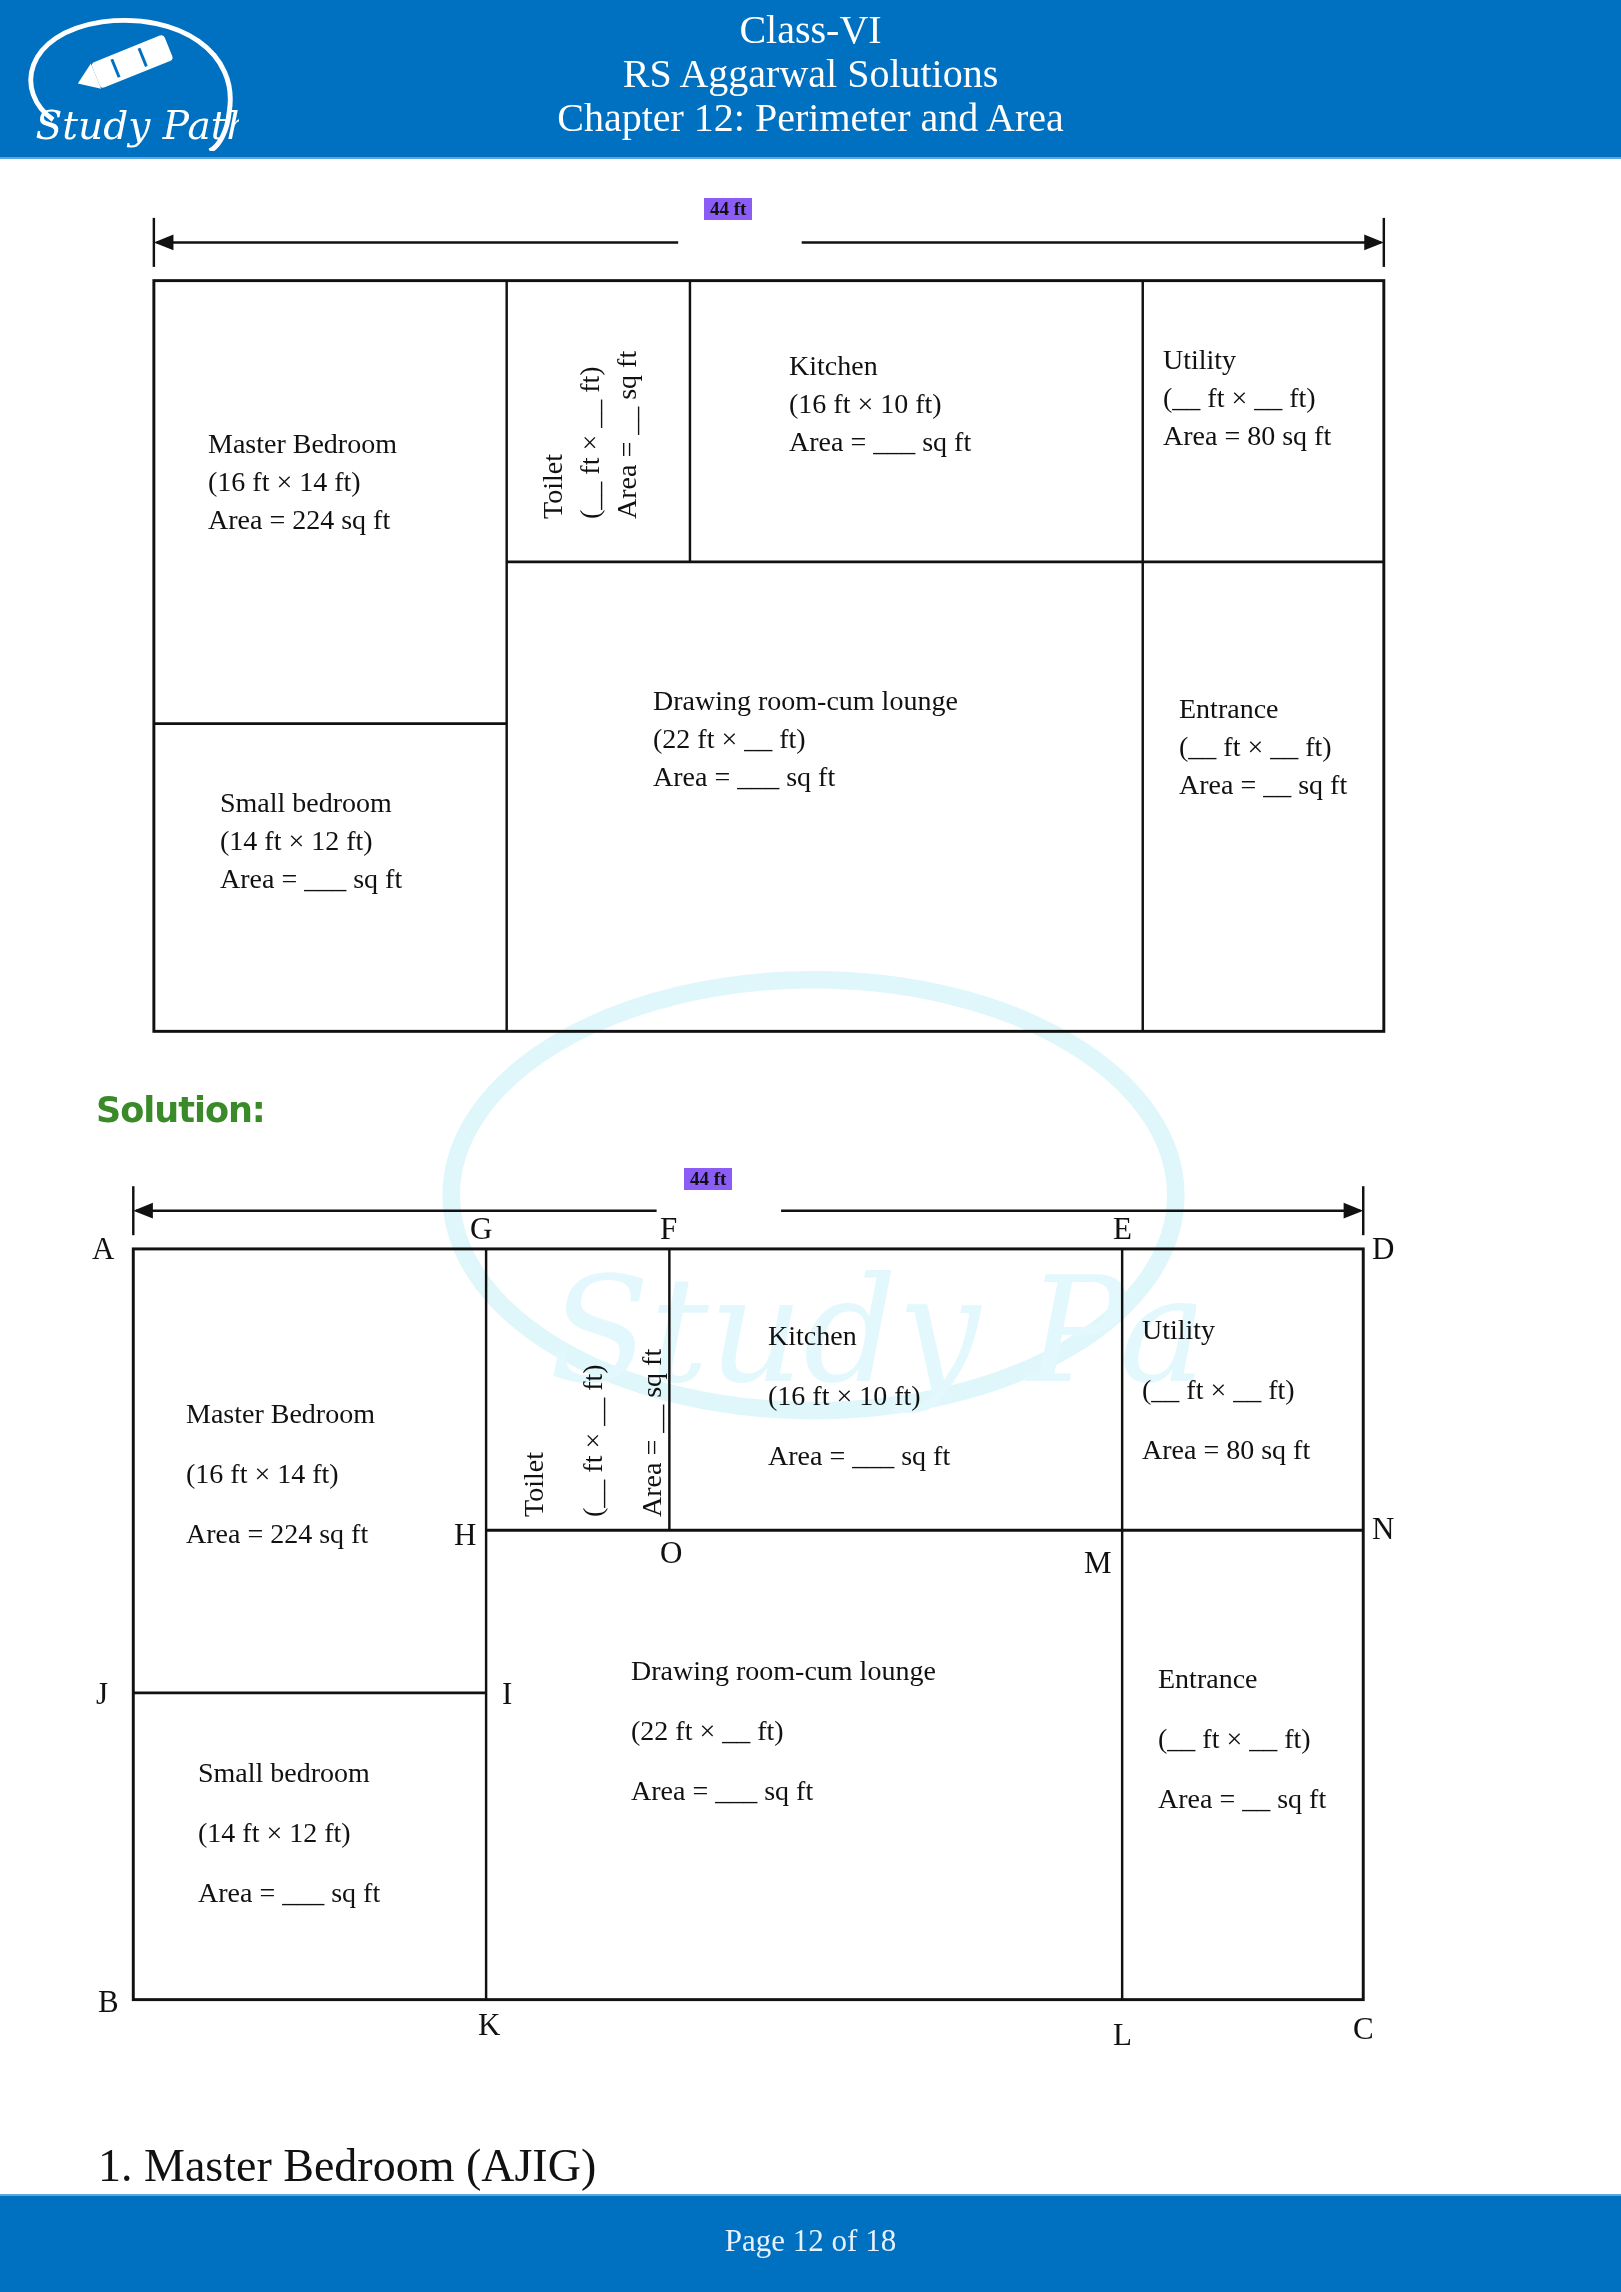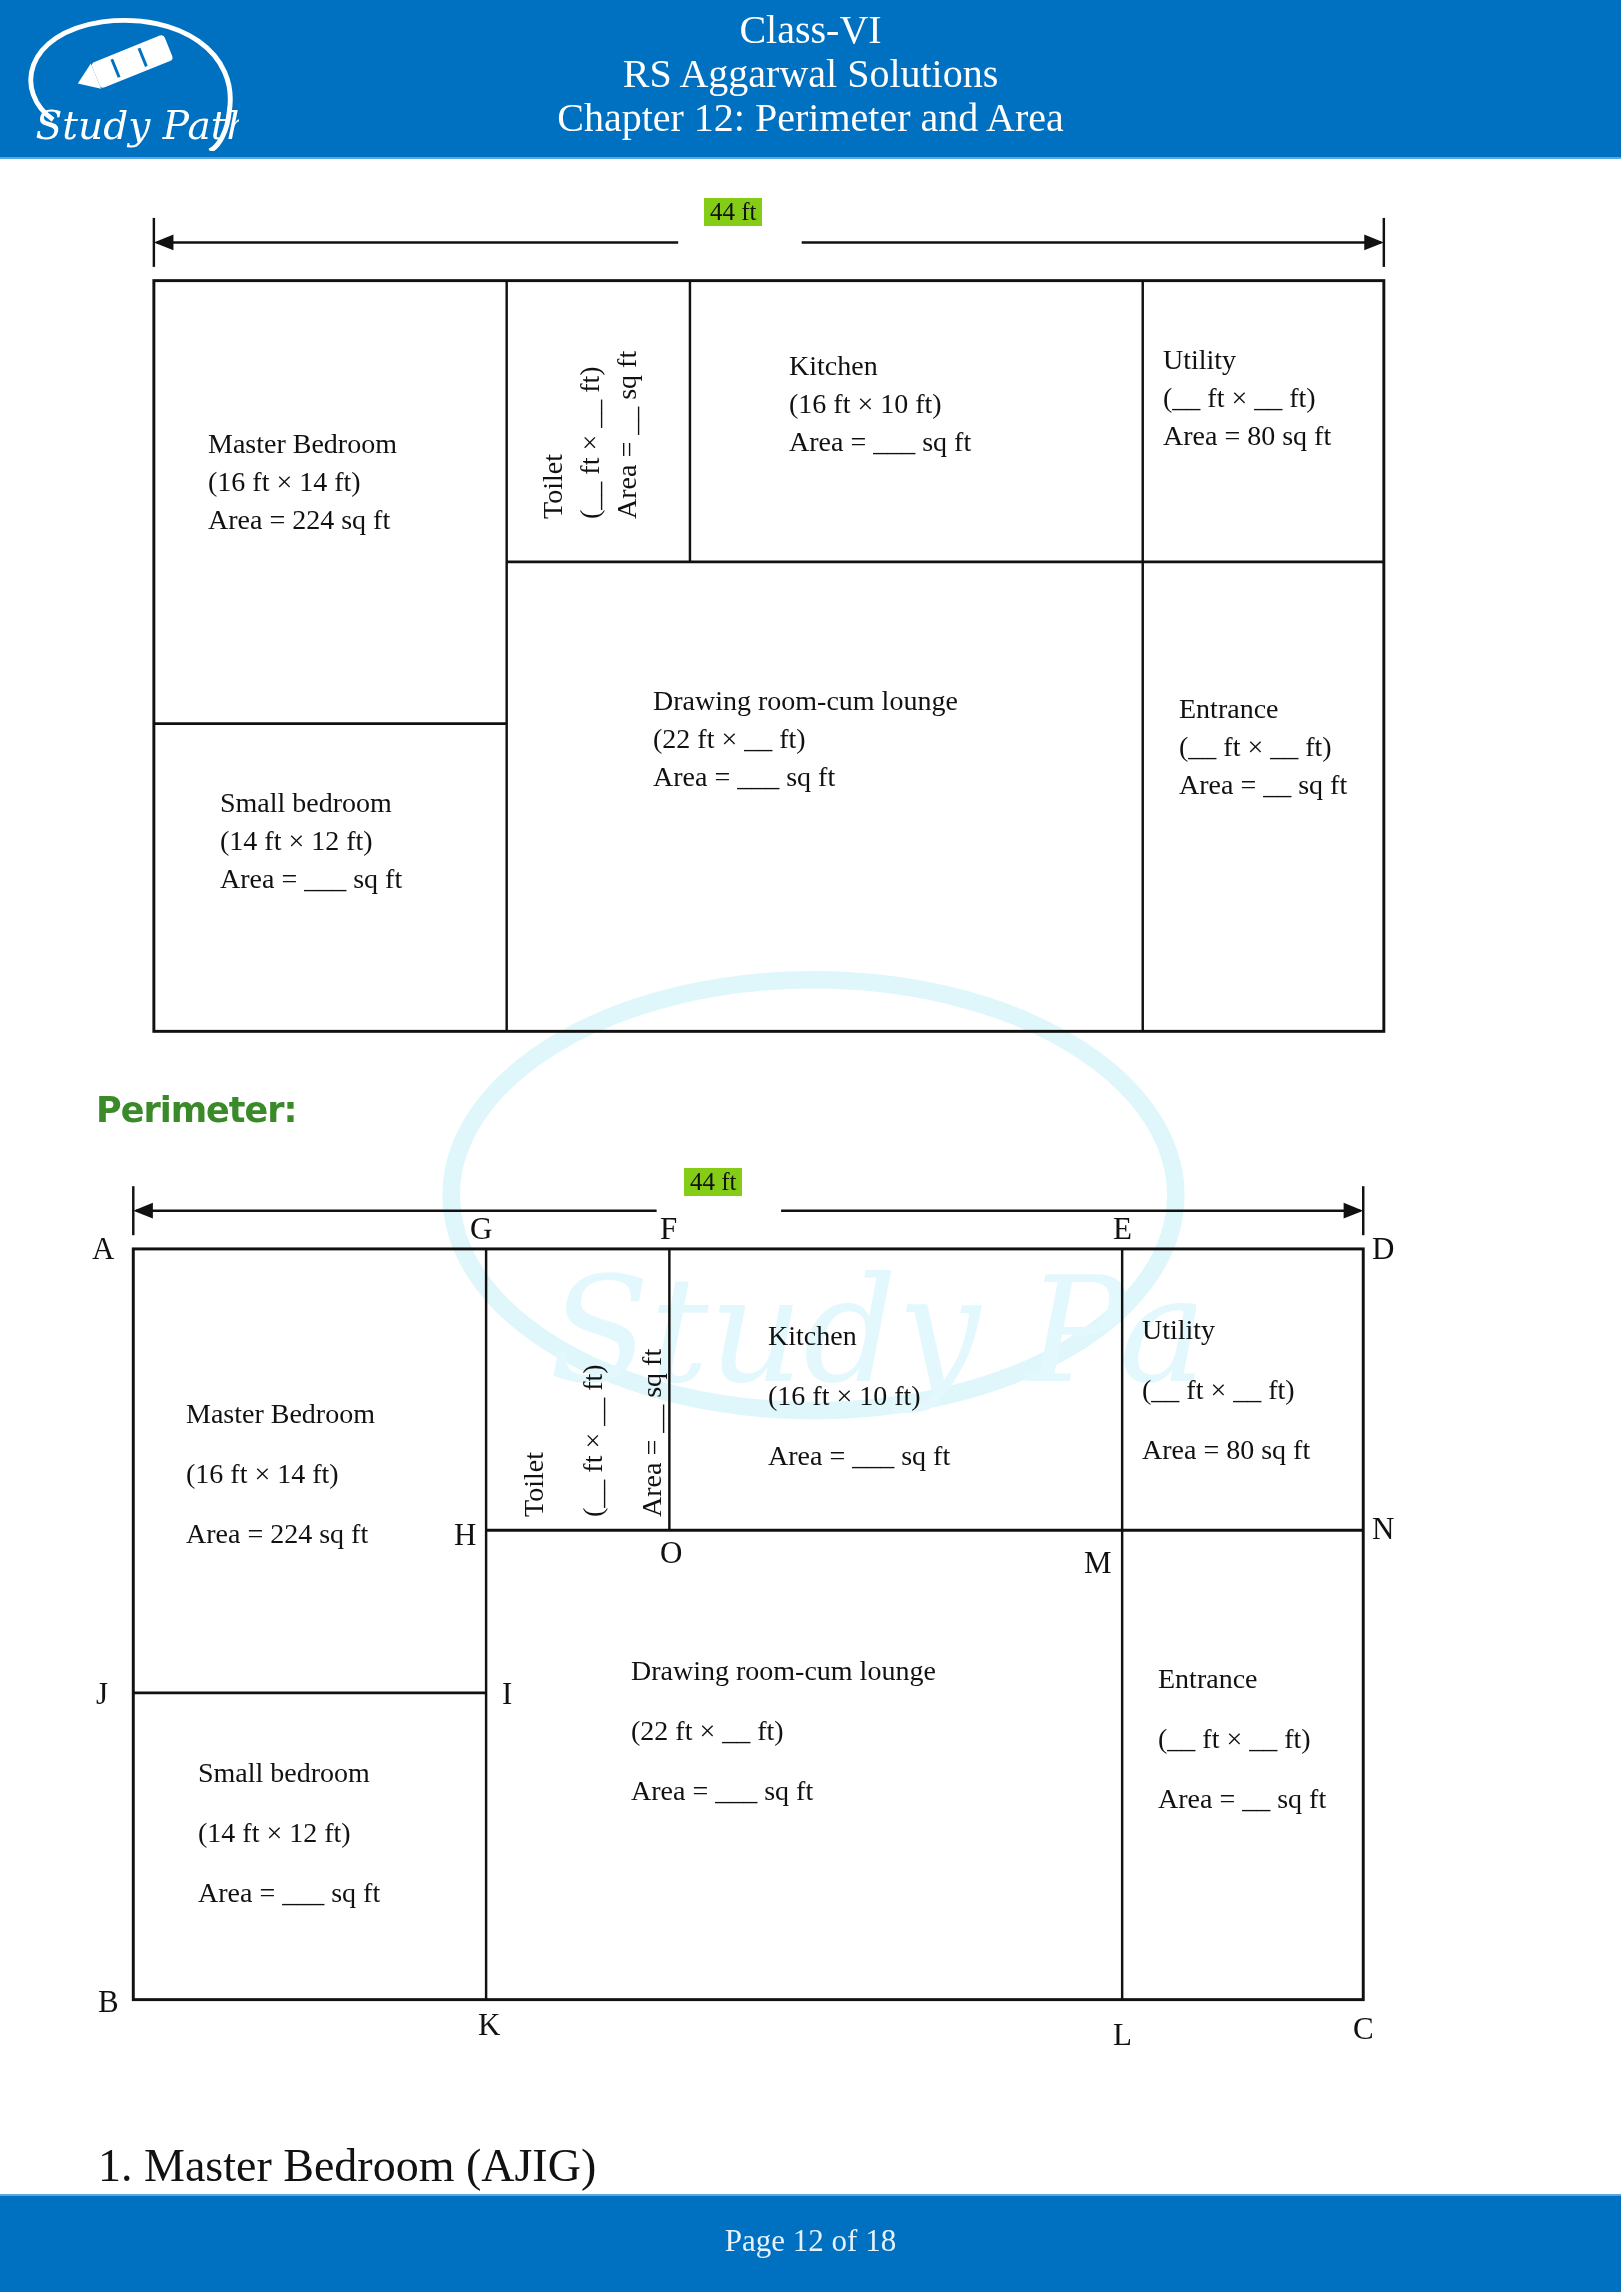--- a/index.html
+++ b/index.html
@@ -13,21 +13,21 @@
   .footer { position:absolute; left:0; top:2194px; width:1621px; height:99px; background:#0070c0;
             border-top:2.9px solid #5aa7e0; }
   .footer .pg { position:absolute; width:1621px; top:27.4px; text-align:center; color:#e6f2ff; font-size:31px; }
   .watermark { position:absolute; left:431px; top:970px; width:765px; height:470px; pointer-events:none; }
   .diagram { position:absolute; left:0; top:0; width:1621px; height:2293px; }
   .lbl { position:absolute; font-size:28px; line-height:38px; white-space:nowrap; }
   .lbl2 { position:absolute; font-size:28px; line-height:60px; white-space:nowrap; }
   .vlbl { position:absolute; font-size:28px; line-height:37px; white-space:nowrap;
           transform-origin:left top; transform:rotate(-90deg); }
   .pt { position:absolute; font-size:31px; }
-  .dim { position:absolute; font-size:25px; background:#84cc16; padding:0 5.9px; }
+  .dim { position:absolute; font-size:19px; background:#8b5cf6; padding:0 5.9px;font-weight:bold; }
   .solution { position:absolute; left:96px; top:1090px; font-size:35px; font-weight:bold; color:#3a8a2a;
               font-family:"DejaVu Sans", sans-serif; letter-spacing:-1px; }
   .step { position:absolute; left:98px; top:2139px; font-size:46px; }
 </style>
 </head>
 <body>
 
 <div class="header">
   <svg class="logo" viewBox="0 0 230 140">
     <path d="M40 108 C 0 80, 10 20, 90 8 C 170 -2, 230 40, 220 100 C 218 120, 210 135, 200 140" fill="none" stroke="#fff" stroke-width="5"></path>
@@ -117,21 +117,21 @@
   <div>Entrance</div>
   <div>(__ ft × __ ft)</div>
   <div>Area = __ sq ft</div>
 </div>
 <div class="lbl" style="left:220px; top:784px;">
   <div>Small bedroom</div>
   <div>(14 ft × 12 ft)</div>
   <div>Area = ___ sq ft</div>
 </div>
 
-<div class="solution">Perimeter:</div>
+<div class="solution">Solution:</div>
 
 <div class="dim" style="left:684px; top:1168px;">44 ft</div>
 
 <div class="pt" style="left:92px; top:1231px;">A</div>
 <div class="pt" style="left:470px; top:1211px;">G</div>
 <div class="pt" style="left:660px; top:1211px;">F</div>
 <div class="pt" style="left:1113px; top:1211px;">E</div>
 <div class="pt" style="left:1372px; top:1231px;">D</div>
 <div class="pt" style="left:454px; top:1517px;">H</div>
 <div class="pt" style="left:660px; top:1535px;">O</div>

